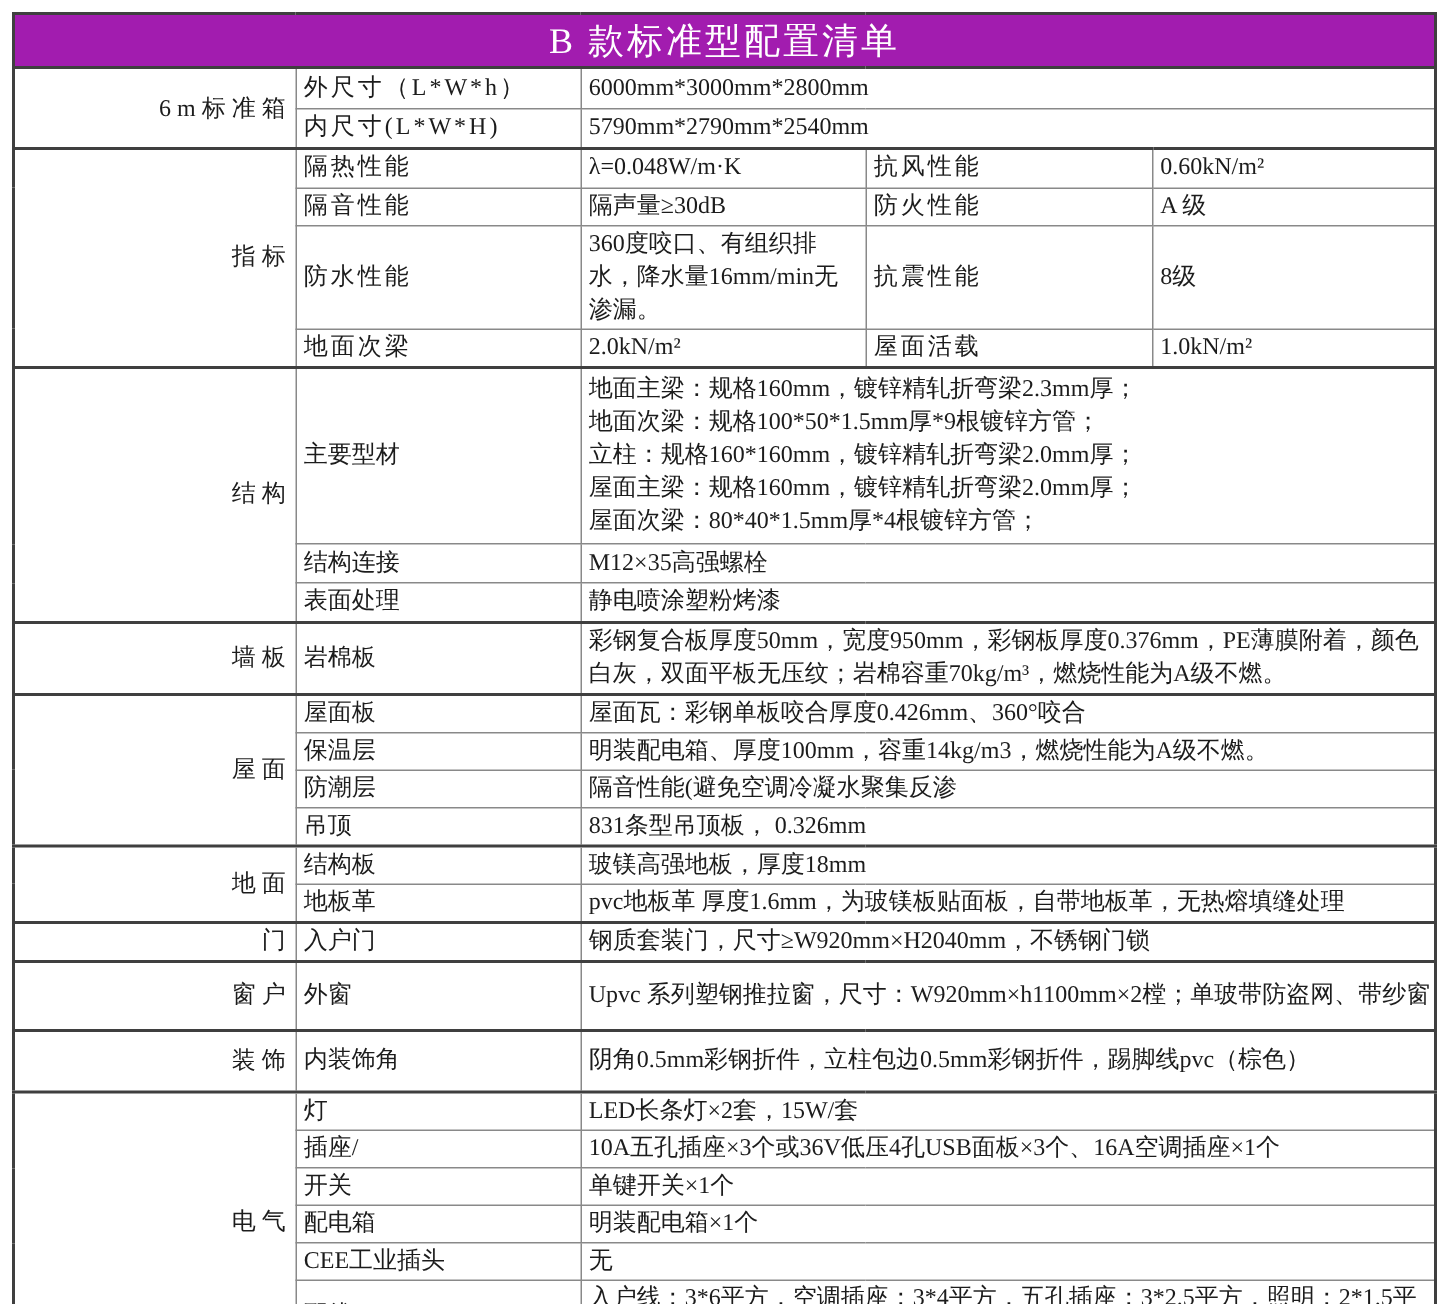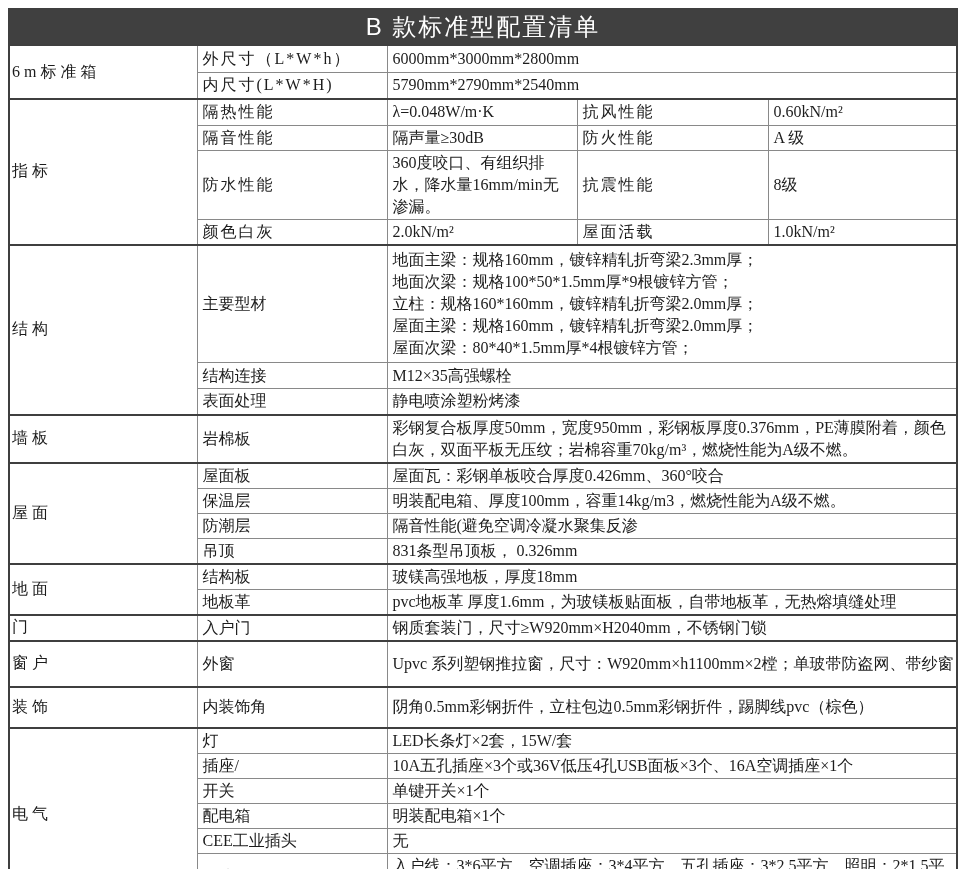--- a/index.html
+++ b/index.html
@@ -1,24 +1,24 @@
 <!DOCTYPE html>
 <html><head>
 <meta charset="utf-8">
 <style>
   html,body{margin:0;padding:0;background:#ffffff;}
   body{width:964px;height:869px;font-family:"Liberation Serif","DejaVu Serif",serif;color:#1c1c1c;}
   .sheet{position:absolute;left:8px;top:8px;width:948px;}
   table.spec{border-collapse:collapse;table-layout:fixed;width:948px;border:2px solid #3f3f3f;}
   table.spec td, table.spec th{border:1px solid #898989;overflow:hidden;}
   tr.gs td{border-top:2px solid #3f3f3f;}
-  th.title{height:32px;background:#404040;color:#ffffff;font-family:Liberation Sans, sans-serif;
+  th.title{height:32px;background:#a21caf;color:#ffffff;font-family:Liberation Serif, serif;
            font-size:24px;font-weight:500;letter-spacing:2px;text-align:center;vertical-align:middle;
            border:2px solid #ffffff;border-top:none;}
-  td.cat{text-align:left;vertical-align:middle;font-size:16px;letter-spacing:4px;padding:0 2px;}
+  td.cat{text-align:right;vertical-align:middle;font-size:16px;letter-spacing:4px;padding:0 2px;}
   td.item{text-align:left;vertical-align:middle;font-size:16px;padding:1px 2px 1px 5px;line-height:22px;}
   td.item.sp{letter-spacing:2px;margin-left:48px;}
   td.val{text-align:left;vertical-align:middle;font-size:16px;padding:1px 2px 1px 5px;line-height:22px;white-space:pre-line;}
 </style>
 </head>
 <body>
 
 <div class="sheet">
 <table class="spec">
   <colgroup>
@@ -57,21 +57,21 @@
     <td class="item sp">防火性能</td>
     <td class="val">A 级</td>
   </tr>
   <tr style="height:62px">
     <td class="item sp">防水性能</td>
     <td class="val">360度咬口、有组织排水，降水量16mm/min无渗漏。</td>
     <td class="item sp">抗震性能</td>
     <td class="val">8级</td>
   </tr>
   <tr style="height:24px">
-    <td class="item sp">颜色白灰</td>
+    <td class="item sp">地面次梁</td>
     <td class="val">2.0kN/m²</td>
     <td class="item sp">屋面活载</td>
     <td class="val">1.0kN/m²</td>
   </tr>
 
   <tr class="gs" style="height:118px">
     <td class="cat" rowspan="3">结构</td>
     <td class="item">主要型材</td>
     <td class="val" colspan="3">地面主梁：规格160mm，镀锌精轧折弯梁2.3mm厚；
 地面次梁：规格100*50*1.5mm厚*9根镀锌方管；

